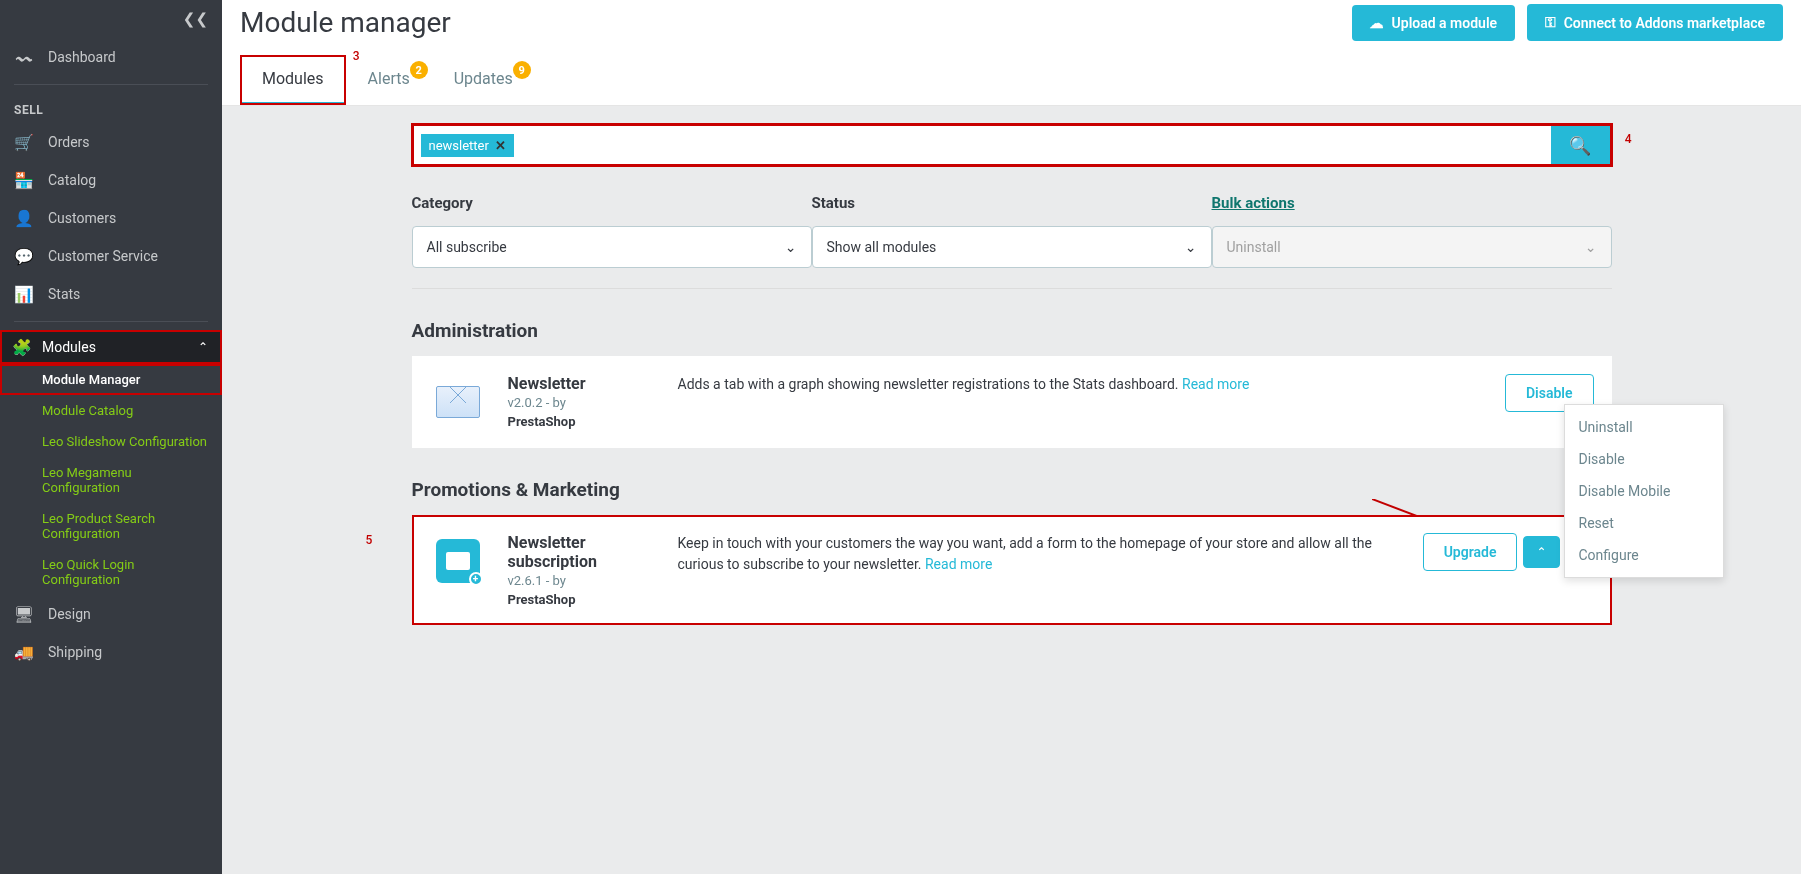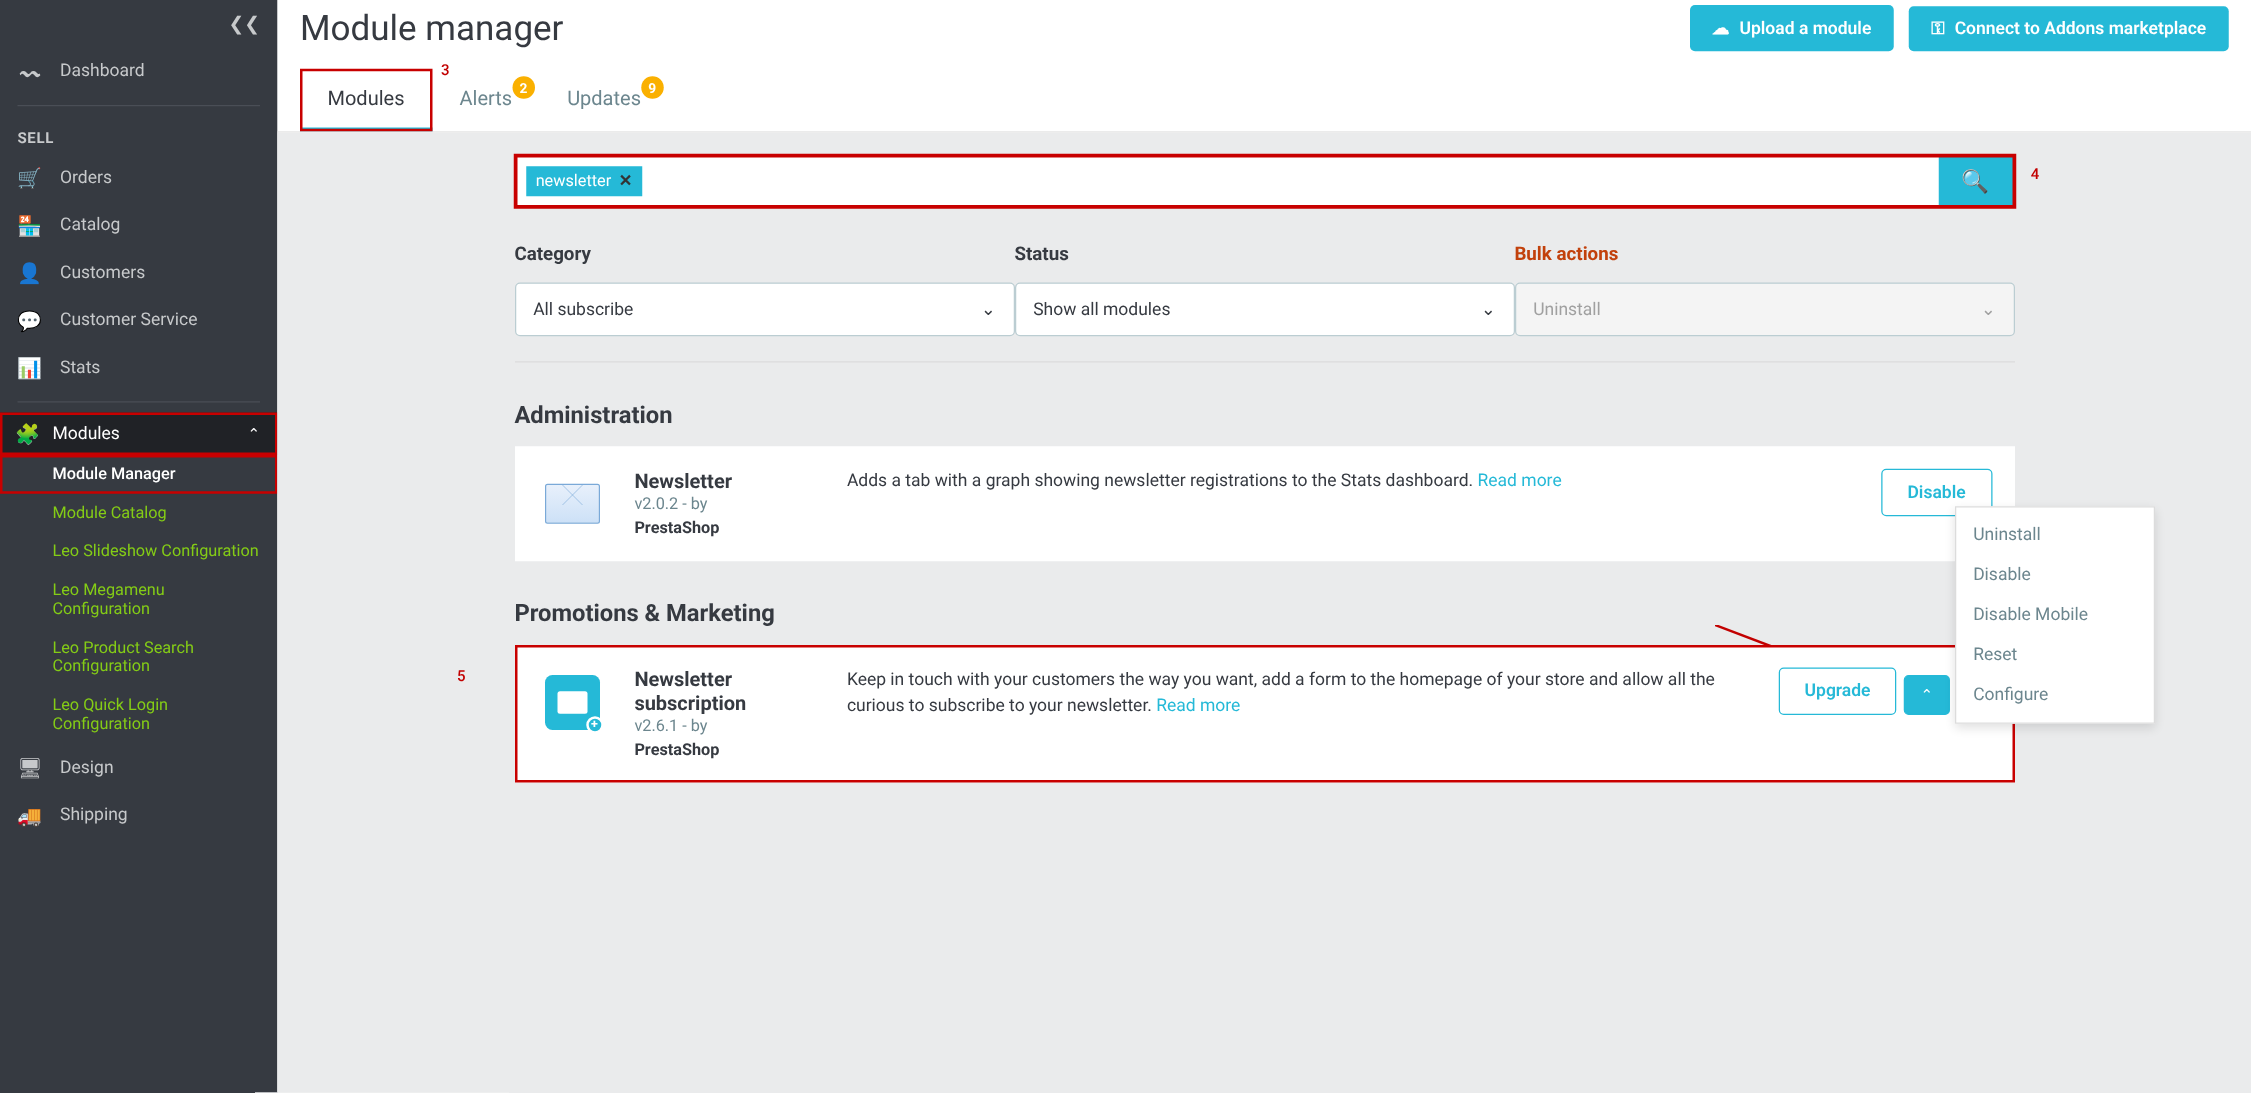--- a/index.html
+++ b/index.html
@@ -56,21 +56,21 @@
 .section-title { font-weight: 700; font-size: 19px; color: #363a41; margin: 30px 0 14px; }
 .module-card { background: #fff; padding: 18px; display: flex; gap: 22px; align-items: flex-start; position: relative; }
 .mod-icon { width: 56px; height: 56px; display: flex; align-items: center; justify-content: center; flex-shrink: 0; }
 .mod-body { flex: 1; display: flex; gap: 20px; }
 .mod-left { width: 150px; flex-shrink: 0; }
 .mod-title { font-weight: 700; font-size: 16px; color: #363a41; }
 .mod-meta { color: #6c868e; font-size: 13px; margin-top: 2px; }
 .mod-author { font-weight: 700; color: #363a41; font-size: 13px; margin-top: 4px; }
 .mod-desc { color: #363a41; font-size: 14px; line-height: 1.5; flex: 1; }
 .mod-desc a { color: #25b9d7; text-decoration: none; }
-.mod-actions { display: flex; align-items: flex-end; gap: 6px; flex-shrink: 0; margin-left: auto; padding-left: 20px; }
+.mod-actions { display: flex; align-items: center; gap: 6px; flex-shrink: 0; margin-left: auto; padding-left: 20px; }
 .btn-outline { background: #fff; border: 1px solid #25b9d7; color: #25b9d7; border-radius: 4px; padding: 10px 20px; font-size: 14px; font-weight: 600; cursor: pointer; }
 .btn-drop { background: #25b9d7; border: 1px solid #25b9d7; color: #fff; border-radius: 4px; padding: 8px 12px; cursor: pointer; font-size: 12px; display: flex; align-items: center; }
 .checkbox { width: 18px; height: 18px; border: 1px solid #bbcdd2; margin-left: 10px; }
 
 .dropdown-menu { position: absolute; right: -130px; top: 30px; background: #fff; border: 1px solid #dcdcdc; box-shadow: 0 3px 8px rgba(0,0,0,0.12); width: 160px; z-index: 10; padding: 6px 0; }
 .dropdown-item { padding: 8px 14px; font-size: 14px; color: #6c868e; cursor: pointer; }
 
 
 .arrow { position: absolute; pointer-events: none; }
 
@@ -193,21 +193,21 @@
             </div>
       </div>
       <div class="filter-col">
         <span class="filter-label">Status</span>
         <div class="select">
               <span>Show all modules</span>
               <span>⌄</span>
             </div>
       </div>
       <div class="filter-col">
-        <span class="filter-label" style="color:#c2410c;">Bulk actions</span>
+        <span class="filter-label" style="color:#0f766e;text-decoration:underline;">Bulk actions</span>
         <div class="select disabled">
               <span>Uninstall</span>
               <span>⌄</span>
             </div>
       </div>
     </div>
 
     <div class="section-title">Administration</div>
     <div class="module-card" style="overflow:visible;">
       <div class="mod-icon">

